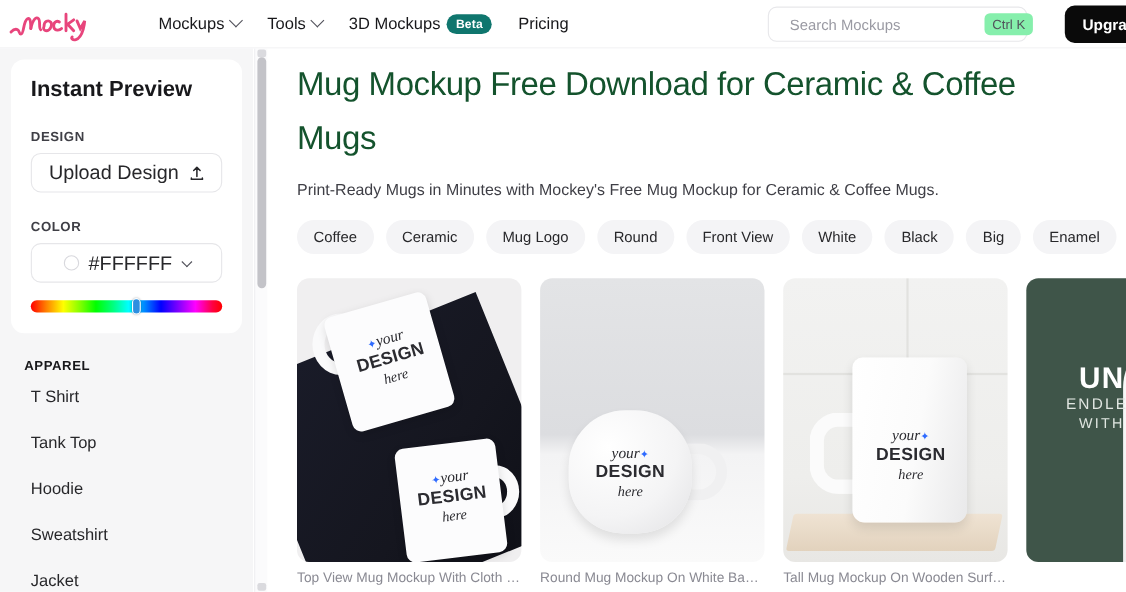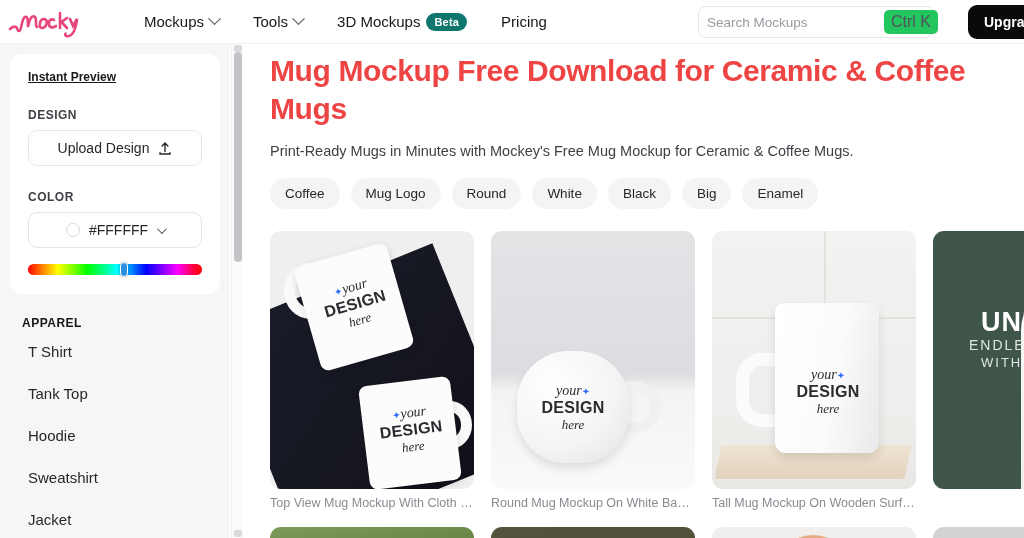--- a/index.html
+++ b/index.html
@@ -19,21 +19,21 @@
     display: flex; align-items: center;
     border-bottom: 1px solid #f2f2f4;
     z-index: 30;
   }
   #logo {
     margin-left: 4px; width: 104px; height: 40px;
     display: flex; align-items: center; justify-content: center;
   }
   #logo svg { display: block; }
 
-  .nav-links { display: flex; align-items: center; margin-left: 36px; gap: 34px; }
+  .nav-links { display: flex; align-items: center; margin-left: 36px; gap: 24px; }
   .nav-link {
     display: flex; align-items: center; gap: 6px;
     font-size: 15px; color: #18181b; font-weight: 400;
     cursor: pointer; white-space: nowrap;
   }
   .chev {
     width: 9px; height: 9px;
     border-right: 1.6px solid #52525b;
     border-bottom: 1.6px solid #52525b;
     transform: rotate(45deg) translate(-2px,-2px);
@@ -42,32 +42,32 @@
     background: #0f766e; color:#fff; font-size: 11px; font-weight: 700;
     padding: 2px 8px; border-radius: 999px; letter-spacing: .2px;
     line-height: 14px;
   }
 
   #searchbox {
     position: absolute; left: 698px; top: 6px;
     width: 236px; height: 32px;
     border: 1px solid #e7e7ea; border-radius: 8px;
     background: #fff;
-    display: flex; align-items: center; padding: 0 6px 0 11px; justify-content: center;
+    display: flex; align-items: center; padding: 0 6px 0 11px;
   }
   #search-input {
     flex: 1; border: none; outline: none;
     font-size: 13.5px; color: #3f3f46;
     font-family: "Liberation Sans", sans-serif;
     background: transparent; margin-left: 8px;
   }
   #search-input::placeholder { color: #9a9aa3; }
   #ctrlk {
-    font-size: 16px; color: #52525b;
-    background: #22c55e; border-radius: 5px;
+    font-size: 12px; color: #52525b;
+    background: #86efac; border-radius: 5px;
     padding: 3px 7px; white-space: nowrap;
   }
   #upgrade-btn {
     position: absolute; left: 968px; top: 5px;
     height: 34px; min-width: 86px;
     background: #0a0a0a; color: #fff;
     border: none; border-radius: 9px;
     font-size: 14px; font-weight: 700;
     font-family: "Liberation Sans", sans-serif;
     padding: 0 16px; cursor: pointer;
@@ -80,31 +80,31 @@
     width: 230px; height: 494px;
     background: #f6f6f7;
     overflow: hidden;
   }
   #preview-card {
     margin: 10px 10px 0 10px;
     background: #fff;
     border-radius: 12px;
     padding: 16px 18px 18px 18px;
   }
-  .panel-title { font-size: 12px; font-weight: 700; color: #18181b; text-decoration: underline; }
+  .panel-title { font-size: 20px; font-weight: 700; color: #18181b; }
   .section-label {
     font-size: 12px; font-weight: 700; color: #3f3f46;
     letter-spacing: .5px; margin-top: 24px; margin-bottom: 8px;
   }
   .field-box {
     height: 36px; border: 1px solid #e6e6e9; border-radius: 9px;
     background: #fff; display: flex; align-items: center;
     justify-content: center; gap: 9px; cursor: pointer;
   }
-  .field-box .lbl { font-size: 14px; color: #27272a; }
+  .field-box .lbl { font-size: 18px; color: #27272a; }
   .swatch {
     width: 14px; height: 14px; border-radius: 50%;
     border: 1.5px solid #d8d8dd; background: #ffffff;
   }
   .chev-sm {
     width: 7px; height: 7px;
     border-right: 1.5px solid #52525b;
     border-bottom: 1.5px solid #52525b;
     transform: rotate(45deg) translateY(-2px);
   }
@@ -150,22 +150,22 @@
   }
 
   
   #main {
     position: absolute; left: 244px; top: 44px;
     width: 780px; height: 494px;
     background: #ffffff; overflow: hidden;
   }
   #page-title {
     margin: 8px 0 0 26px; width: 700px;
-    font-size: 30px; line-height: 38px;
-    font-weight: 700; color: #ef4444; letter-spacing: -0.4px;
+    font-size: 30px; line-height: 49px;
+    font-weight: 400; color: #14532d; letter-spacing: -0.4px;
   }
   #page-sub {
     margin: 15px 0 0 26px;
     font-size: 14.5px; color: #3f3f46;
   }
   #chips {
     margin: 19px 13px 0 26px;
     display: flex; gap: 11px; align-items: center;
     white-space: nowrap;
   }
@@ -380,22 +380,24 @@
   <div class="scroll-arrow" style="bottom:1px"></div>
 </div>
 
 <div id="main">
 
   <h1 id="page-title">Mug Mockup Free Download for Ceramic &amp; Coffee Mugs</h1>
   <p id="page-sub">Print-Ready Mugs in Minutes with Mockey's Free Mug Mockup for Ceramic &amp; Coffee Mugs.</p>
 
   <div id="chips">
     <button class="chip">Coffee</button>
+    <button class="chip">Ceramic</button>
     <button class="chip">Mug Logo</button>
     <button class="chip">Round</button>
+    <button class="chip">Front View</button>
     <button class="chip">White</button>
     <button class="chip">Black</button>
     <button class="chip">Big</button>
     <button class="chip">Enamel</button>
 
   </div>
 
   <div id="grid">
 
     <div class="card">

